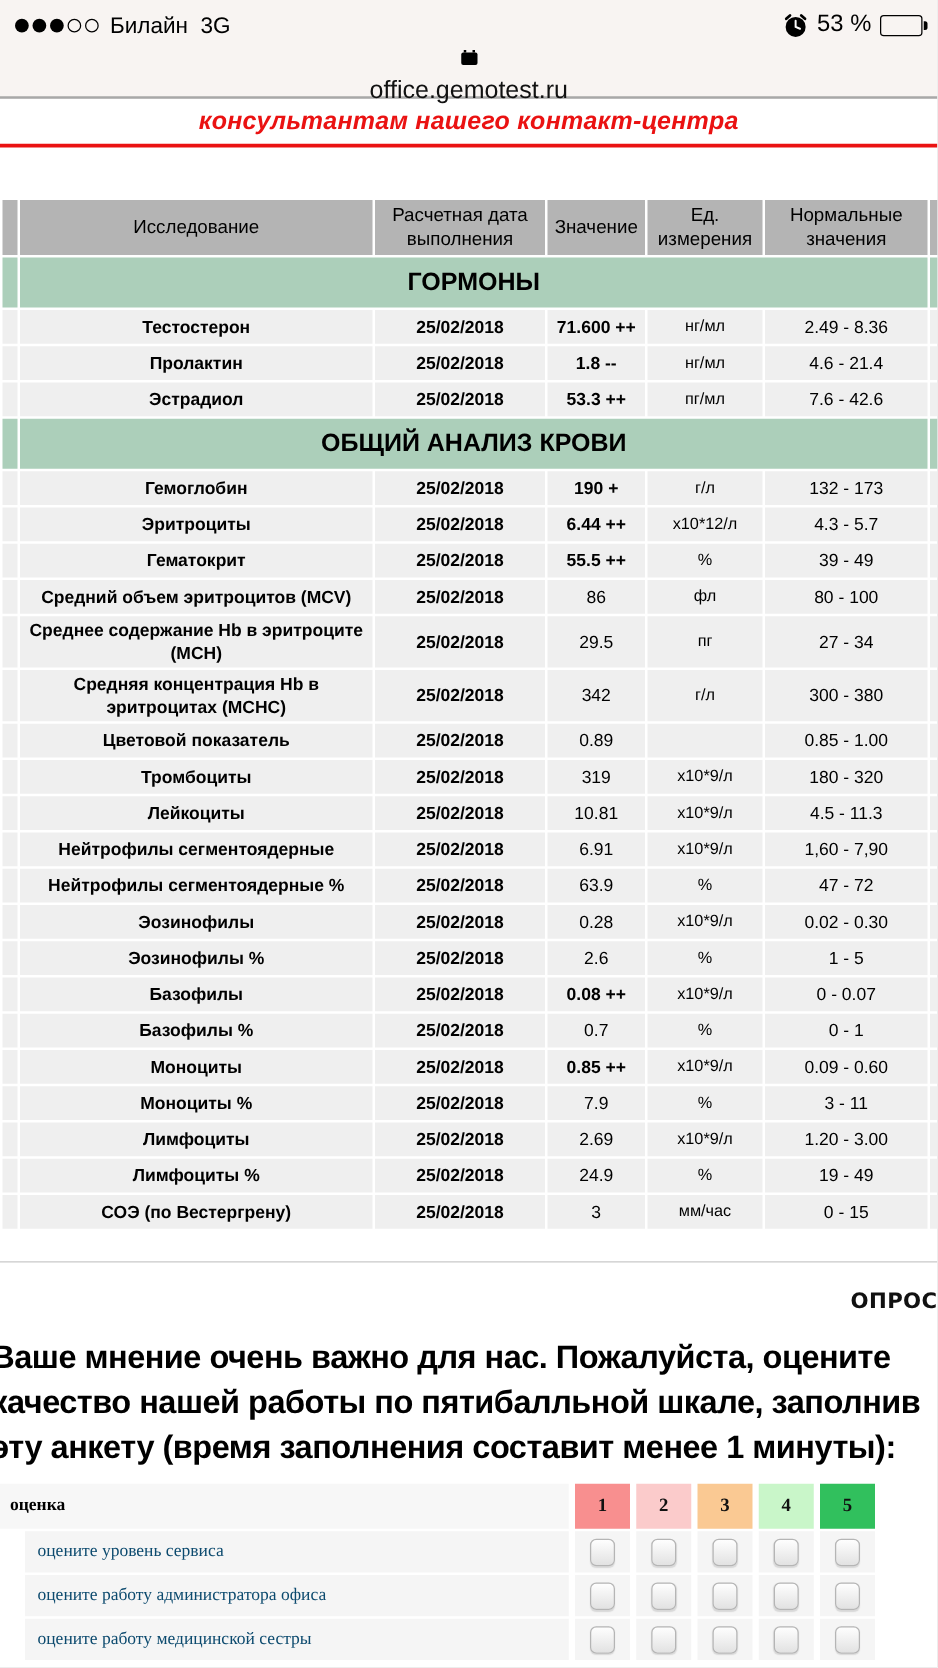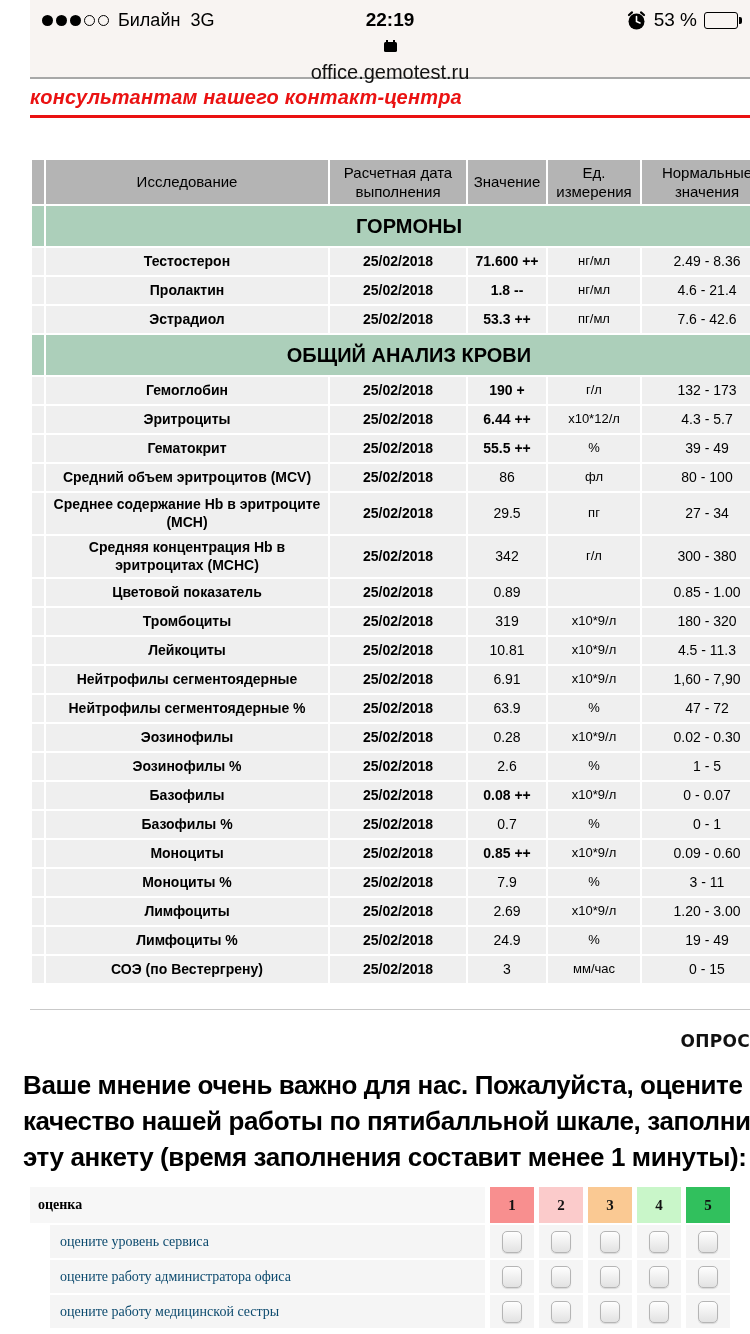--- a/index.html
+++ b/index.html
@@ -11,21 +11,20 @@
     --row-gray:#efefef;
     --survey-row:#f5f5f5;
     --sep:#c9c9c9;
   }
   *{margin:0;padding:0;box-sizing:border-box;}
   html,body{background:#e0e0e0;}
   body{font-family:"Liberation Sans",sans-serif;}
   .screen{
     width:750px;height:1334px;background:#fff;overflow:hidden;position:relative;
     margin:0 auto;
-    padding-left:30px;
   }
   
   .status-bar{
     height:40px;background:var(--chrome-bg);
     display:flex;align-items:center;justify-content:space-between;
     padding:0 12px;position:relative;font-size:18px;color:#000;
   }
   .sb-left{display:flex;align-items:center;gap:4px;}
   .dots{display:flex;align-items:center;gap:3px;margin-right:5px;}
   .dot{width:11px;height:11px;border-radius:50%;}
@@ -44,21 +43,21 @@
   .battery .tip{position:absolute;right:-5px;top:4.5px;width:3px;height:7px;background:#000;border-radius:0 2px 2px 0;}
   
   .url-bar{
     height:39px;background:var(--chrome-bg);
     display:flex;align-items:center;justify-content:center;gap:8px;
     border-bottom:2.5px solid var(--chrome-border);
     flex-direction:column;
   }
   .url-text{font-size:20px;color:#111;}
   
-  .banner{padding-top:7px;text-align:left;}
+  .banner{padding-top:7px;text-align:center;}
   .banner-text{
     color:var(--red);font-weight:700;font-style:italic;font-size:20px;
     letter-spacing:.2px;
   }
   .red-line{height:3px;background:var(--red);margin-top:6px;}
   
   .results{
     border-collapse:separate;border-spacing:2px;table-layout:fixed;
     width:758px;margin-top:40px;color:#000;
   }
@@ -121,21 +120,20 @@
       <span class="dots" id="signal-dots">
           <span class="dot filled"></span>
           <span class="dot filled"></span>
           <span class="dot filled"></span>
           <span class="dot hollow"></span>
           <span class="dot hollow"></span>
         </span>
       <span class="carrier">Билайн</span>
       <span class="network">3G</span>
     </div>
-    <div class="sb-time">22:19</div>
     <div class="sb-right">
       <span style="display:flex;">
         <svg width="21" height="21" viewBox="0 0 21 21">
           <circle cx="10.5" cy="11.5" r="8" fill="#000"></circle>
           <path d="M10.5 6.5 V11.5 L14 13" stroke="#fff" stroke-width="1.6" fill="none" stroke-linecap="round"></path>
           <path d="M3 5 L6 2.4" stroke="#000" stroke-width="2.2" stroke-linecap="round"></path>
           <path d="M18 5 L15 2.4" stroke="#000" stroke-width="2.2" stroke-linecap="round"></path>
         </svg>
       </span>
       <span class="battery-pct">53 %</span>

